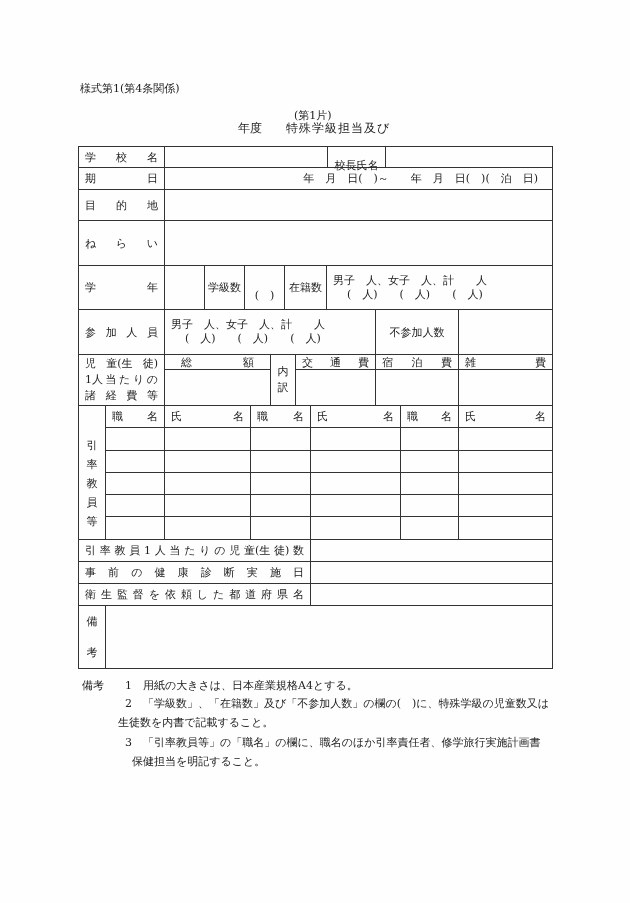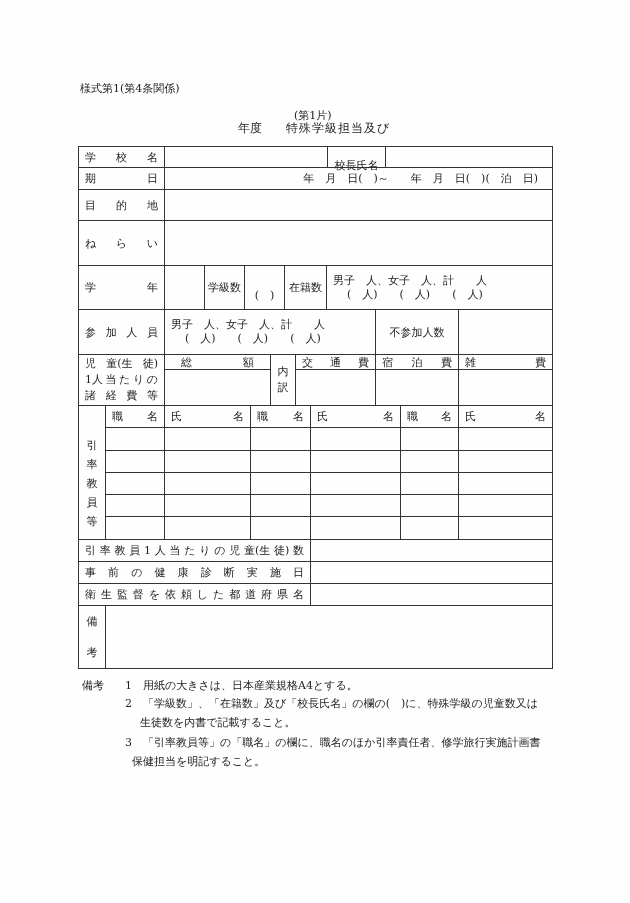--- a/index.html
+++ b/index.html
@@ -302,18 +302,18 @@
   <span>備</span>
     <span>考</span>
 </div>
 <div class="cell" style="left:106px;top:606px;width:446px;height:62px;"></div>
 
 <div>
   <div class="note" style="left:82px;top:680px;">備考</div>
   <div class="note" style="left:125px;top:680px;">1</div>
   <div class="note" style="left:143px;top:680px;">用紙の大きさは、日本産業規格A4とする。</div>
   <div class="note" style="left:125px;top:698px;">2</div>
-  <div class="note" style="left:143px;top:698px;">「学級数」、「在籍数」及び「校長氏名」の欄の(　)に、特殊学級の児童数又は</div>
-  <div class="note" style="left:140px;top:717px;">生徒数を内書で記載すること。</div>
+  <div class="note" style="left:143px;top:698px;">「学級数」、「在籍数」及び「不参加人数」の欄の(　)に、特殊学級の児童数又は</div>
+  <div class="note" style="left:118px;top:717px;">生徒数を内書で記載すること。</div>
   <div class="note" style="left:125px;top:737px;">3</div>
   <div class="note" style="left:143px;top:737px;">「引率教員等」の「職名」の欄に、職名のほか引率責任者、修学旅行実施計画書</div>
   <div class="note" style="left:132px;top:756px;">保健担当を明記すること。</div>
 </div>
 
 </body></html>

